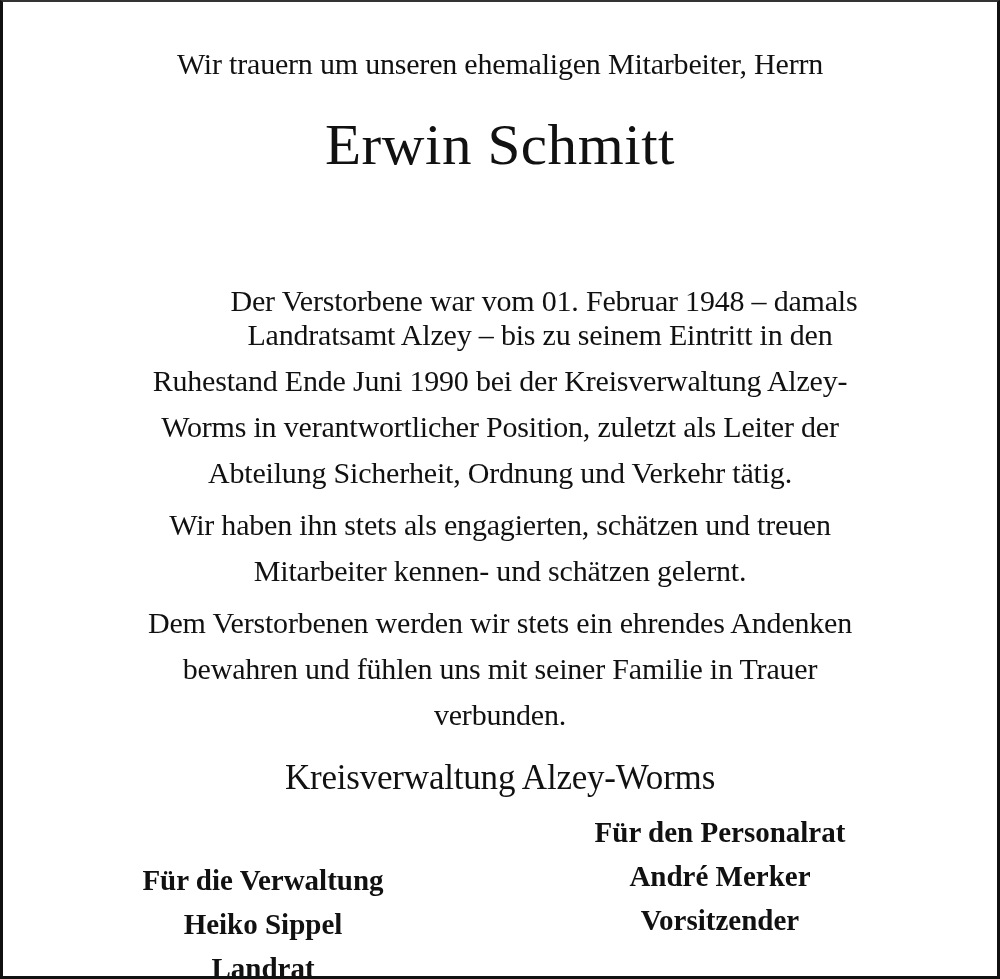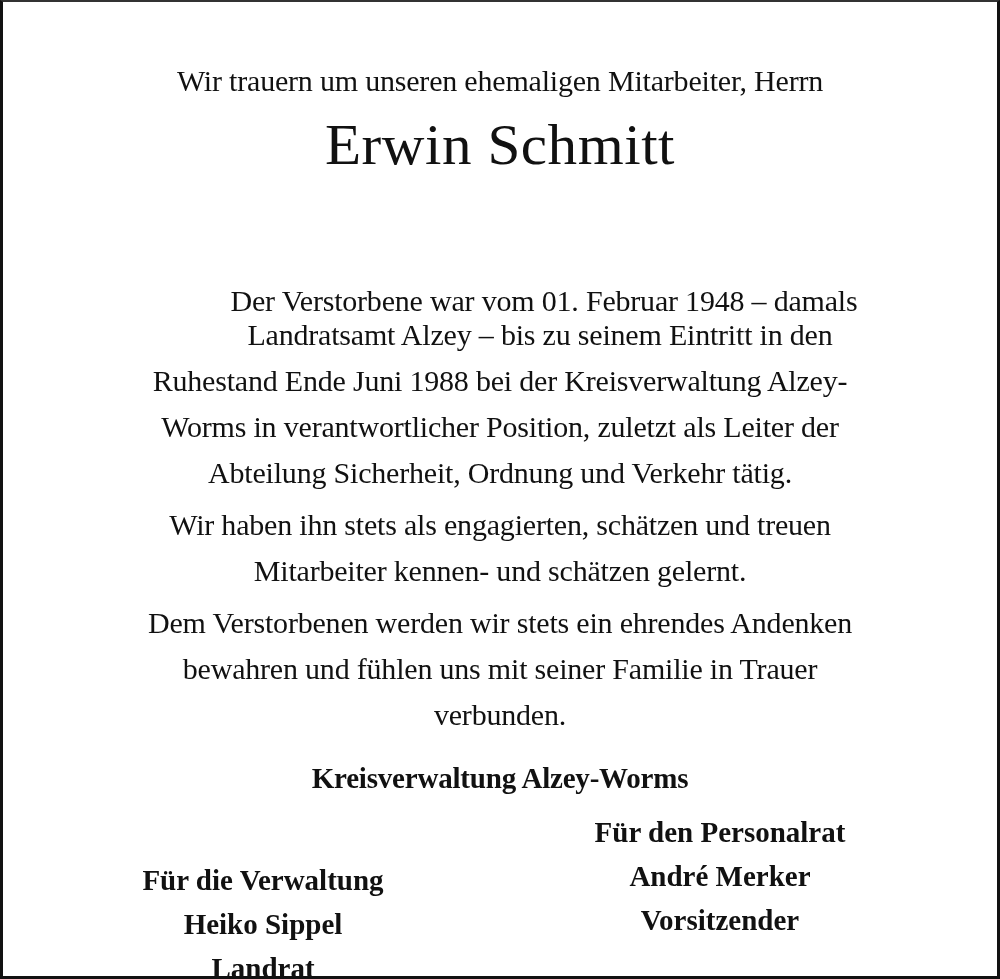--- a/index.html
+++ b/index.html
@@ -37,48 +37,48 @@
       letter-spacing: -0.2px;
     }
     .name {
       font-size: 58px;
       line-height: 70px;
       font-weight: normal;
       letter-spacing: 0.5px;
       transform: scaleX(1.02);
     }
     .org {
-      font-weight: bold;
-      font-size: 29px;
+      font-weight: normal;
+      font-size: 35px;
     }
     .sig {
       position: absolute;
       text-align: center;
       white-space: nowrap;
       font-weight: bold;
       font-size: 29px;
       line-height: 44px;
     }
     .sig-left { left: 60px; width: 400px; }
     .sig-right { left: 512px; width: 410px; }
   </style>
 </head>
 <body>
 
 <div class="frame">
 
-  <div class="line" style="top:59px;">Wir trauern um unseren ehemaligen Mitarbeiter, Herrn</div>
+  <div class="line" style="top:42px;">Wir trauern um unseren ehemaligen Mitarbeiter, Herrn</div>
 
   <div class="line name" style="top:108px;">Erwin Schmitt</div>
 
 
   <div>
     <div class="line" style="top:279px;margin-left:44px;">Der Verstorbene war vom 01. Februar 1948 – damals</div>
     <div class="line" style="top:313px;padding-left:40px;">Landratsamt Alzey – bis zu seinem Eintritt in den</div>
-    <div class="line" style="top:359px;">Ruhestand Ende Juni 1988 bei der Kreisverwaltung Alzey-</div>
+    <div class="line" style="top:359px;">Ruhestand Ende Juni 1990 bei der Kreisverwaltung Alzey-</div>
     <div class="line" style="top:405px;">Worms in verantwortlicher Position, zuletzt als Leiter der</div>
     <div class="line" style="top:451px;">Abteilung Sicherheit, Ordnung und Verkehr tätig.</div>
   </div>
 
   <div>
     <div class="line" style="top:503px;">Wir haben ihn stets als engagierten, schätzen und treuen</div>
     <div class="line" style="top:549px;">Mitarbeiter kennen- und schätzen gelernt.</div>
   </div>
 
   <div>

